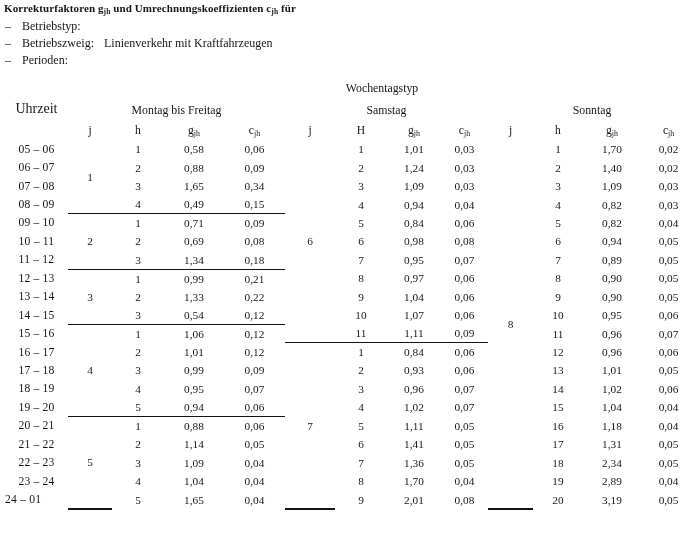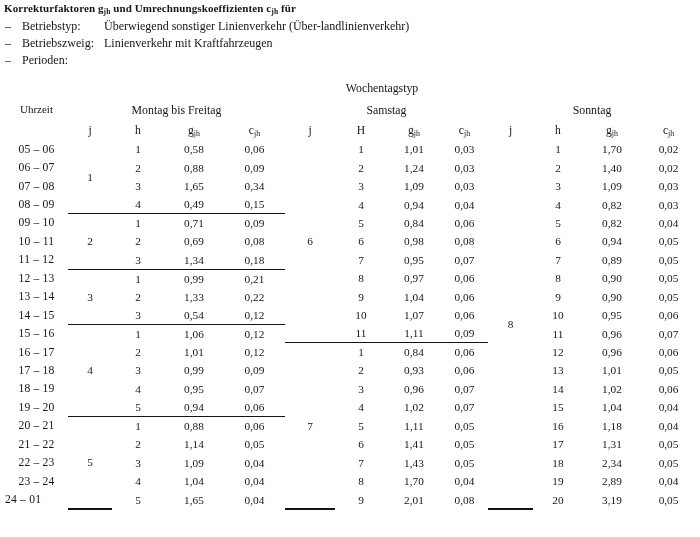--- a/index.html
+++ b/index.html
@@ -107,21 +107,20 @@
 </head>
 <body>
 
 <div id="heading">
   <div class="title"><span>Korrekturfaktoren g</span><sub>jh</sub><span> und Umrechnungskoeffizienten c</span><sub>jh</sub><span> für</span></div>
 
   <ul>
     <li>
       <span class="dash">–</span>
       <span class="lbl">Betriebstyp:</span>
-      <span class="val">Überwiegend sonstiger Linienverkehr (Über-landlinienverkehr)</span>
     </li>
     <li>
       <span class="dash">–</span>
       <span class="lbl">Betriebszweig:</span>
       <span class="val">Linienverkehr mit Kraftfahrzeugen</span>
     </li>
     <li>
       <span class="dash">–</span>
       <span class="lbl">Perioden:</span>
     </li>
@@ -140,21 +139,21 @@
         <col style="width:52px">
         <col style="width:54px">
         <col style="width:47px">
       <col style="width:45px">
         <col style="width:50px">
         <col style="width:58px">
         <col style="width:55px">
     </colgroup>
     <tbody id="table-body">
         <tr class="hdr-top">
-          <td class="hdr-label bl-thick bt-thick br-thick uhrzeit-head" rowspan="3" style="font-weight: normal; font-size: 11px;">Uhrzeit</td>
+          <td class="hdr-label bl-thick bt-thick br-thick uhrzeit-head" rowspan="3" style="font-weight: normal; font-size: 14px;">Uhrzeit</td>
           <td class="hdr-label bt-thick br-thick bb-thin" colspan="12">Wochentagstyp</td>
         </tr>
         <tr class="hdr-mid">
           <td class="hdr-label br-thick bb-thin" colspan="4">Montag bis Freitag</td>
           <td class="hdr-label br-thick bb-thin" colspan="4">Samstag</td>
           <td class="hdr-label br-thick bb-thin" colspan="4">Sonntag</td>
         </tr>
         <tr class="hdr-sub">
           <td class="sub-label ">j</td>
           <td class="sub-label bl-thin ">h</td>
@@ -380,21 +379,21 @@
           <td class="num bl-thin">17</td>
           <td class="num bl-thin">1,31</td>
           <td class="num br-thick">0,05</td>
         </tr>
         <tr class="data-row">
           <td class="uhrzeit-cell bl-thick br-thick" style="text-align: center;">22 – 23</td>
           <td class="num bl-thin">3</td>
           <td class="num bl-thin">1,09</td>
           <td class="num br-thick">0,04</td>
           <td class="num bl-thin">7</td>
-          <td class="num bl-thin">1,43</td>
+          <td class="num bl-thin">1,36</td>
           <td class="num br-thick">0,05</td>
           <td class="num bl-thin">18</td>
           <td class="num bl-thin">2,34</td>
           <td class="num br-thick">0,05</td>
         </tr>
         <tr class="data-row">
           <td class="uhrzeit-cell bl-thick br-thick" style="text-align: center;">23 – 24</td>
           <td class="num bl-thin">4</td>
           <td class="num bl-thin">1,04</td>
           <td class="num br-thick">0,04</td>

